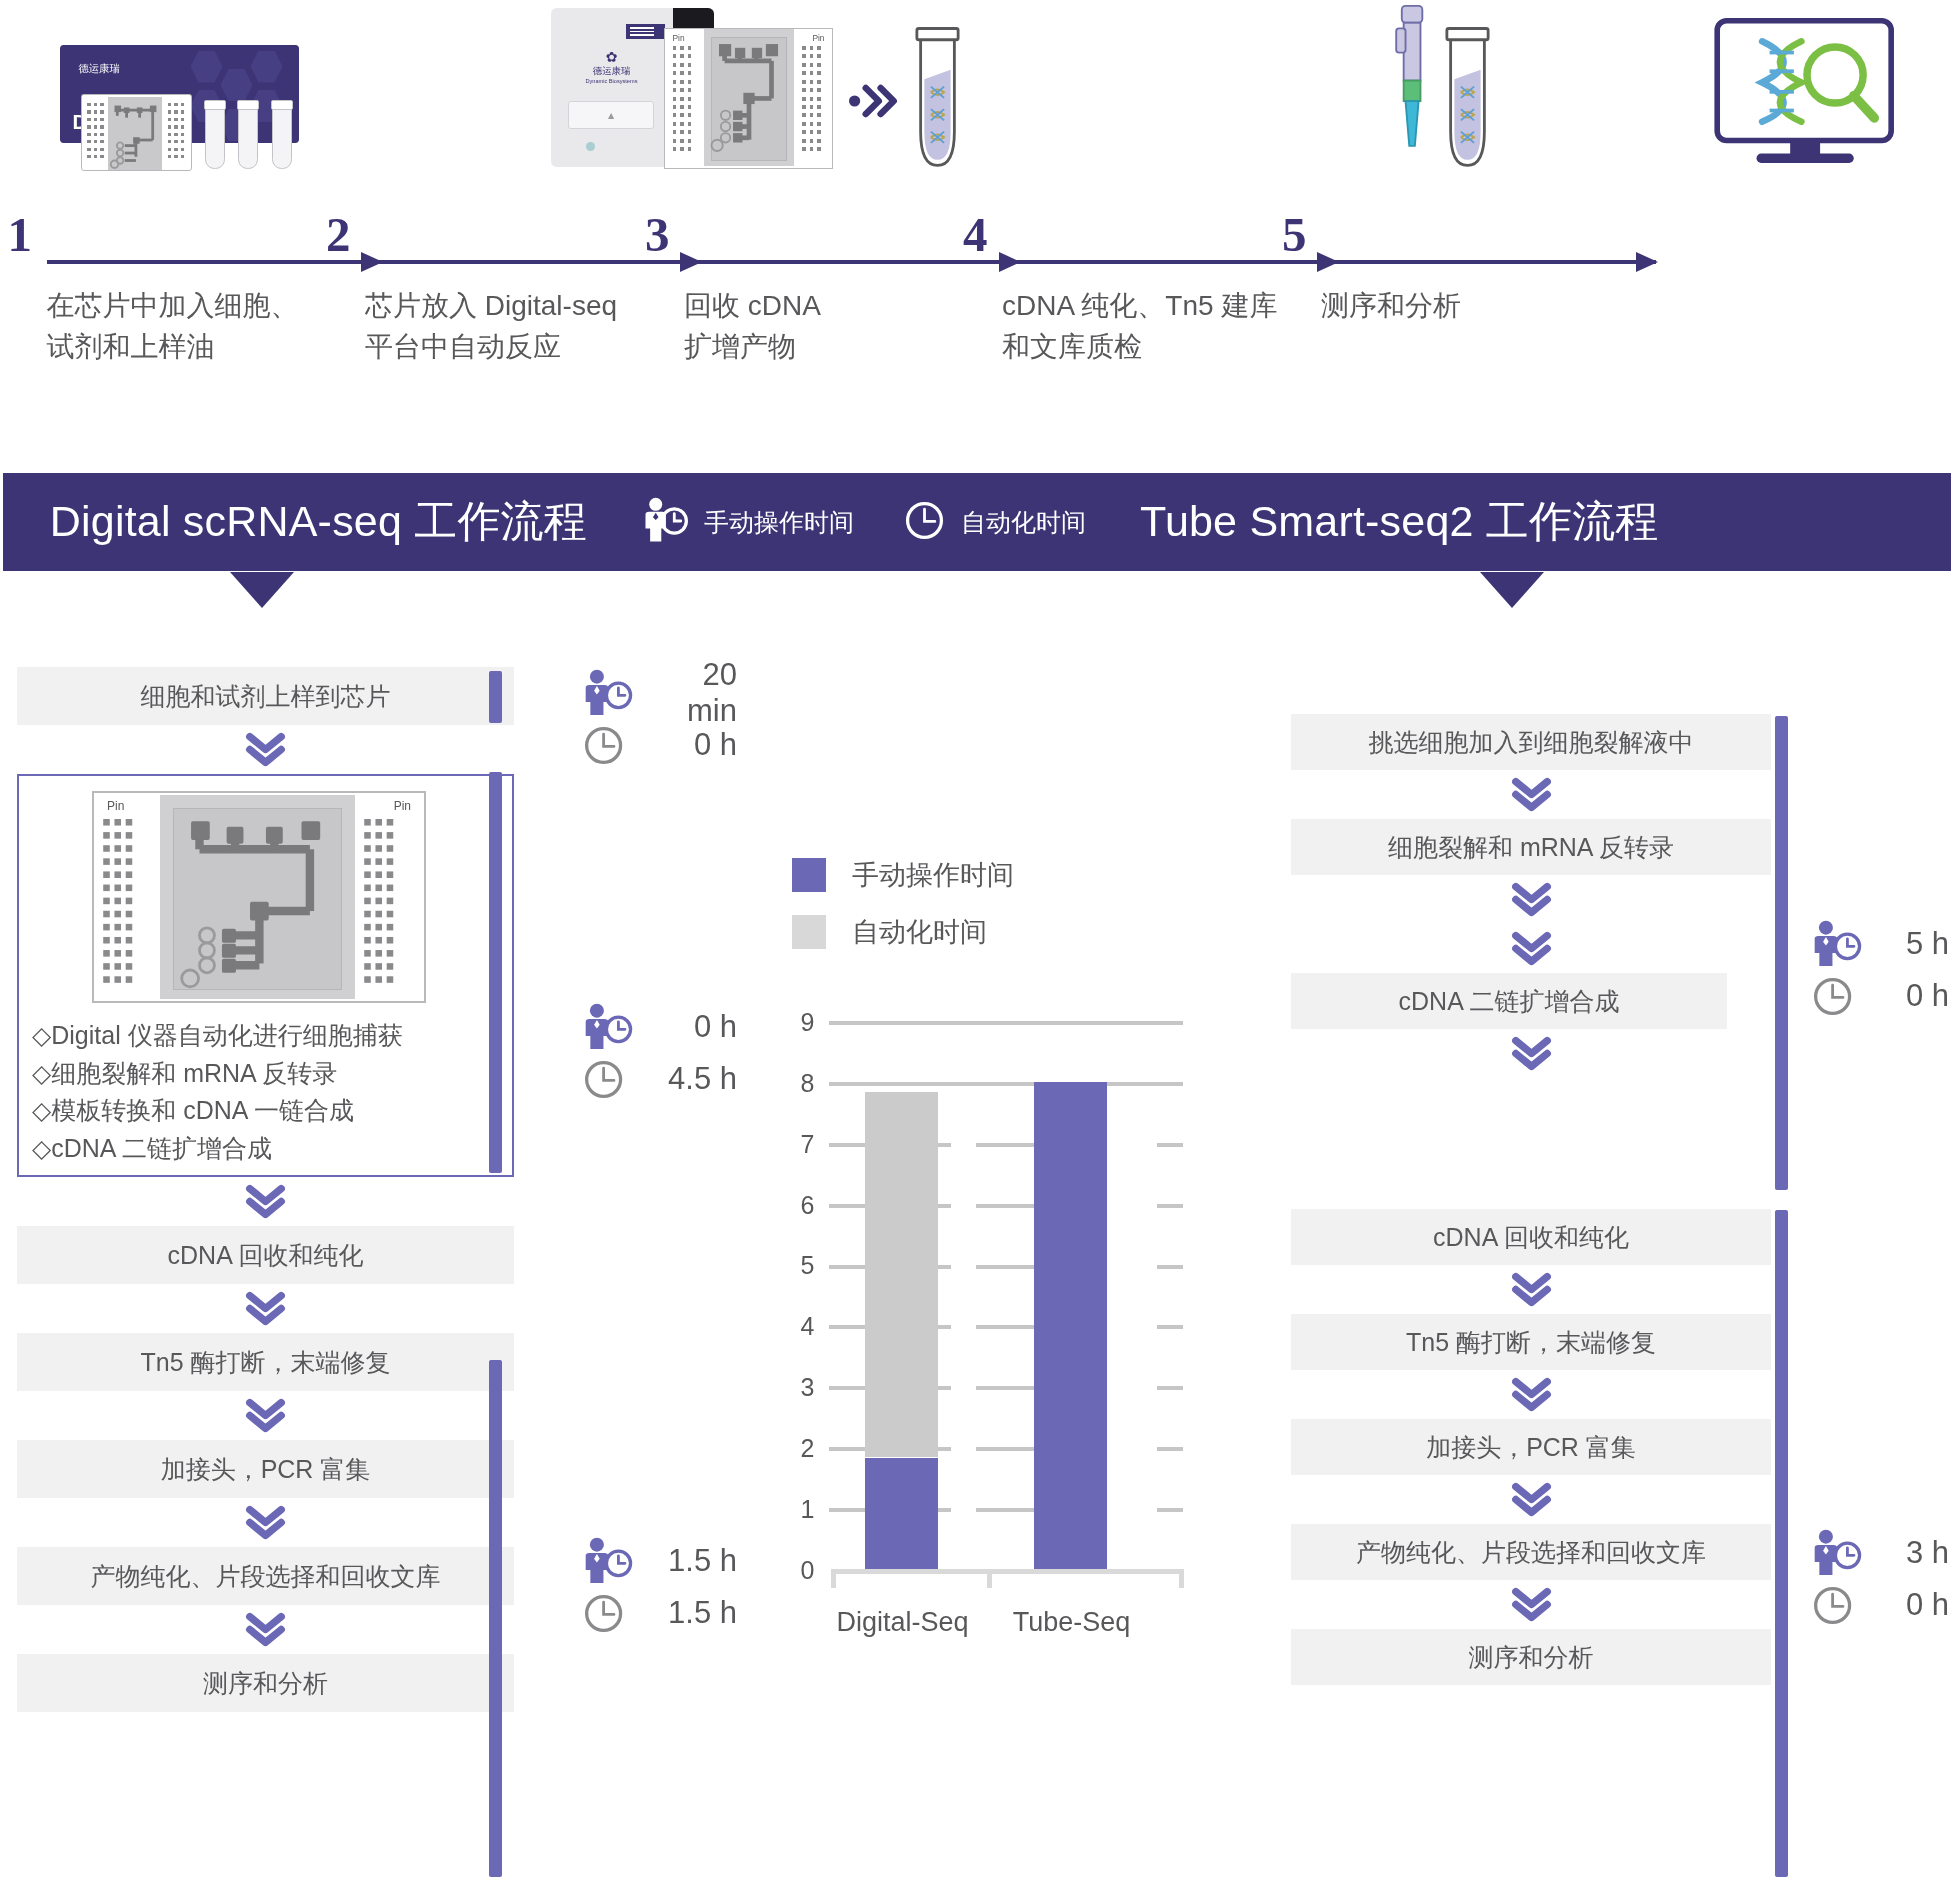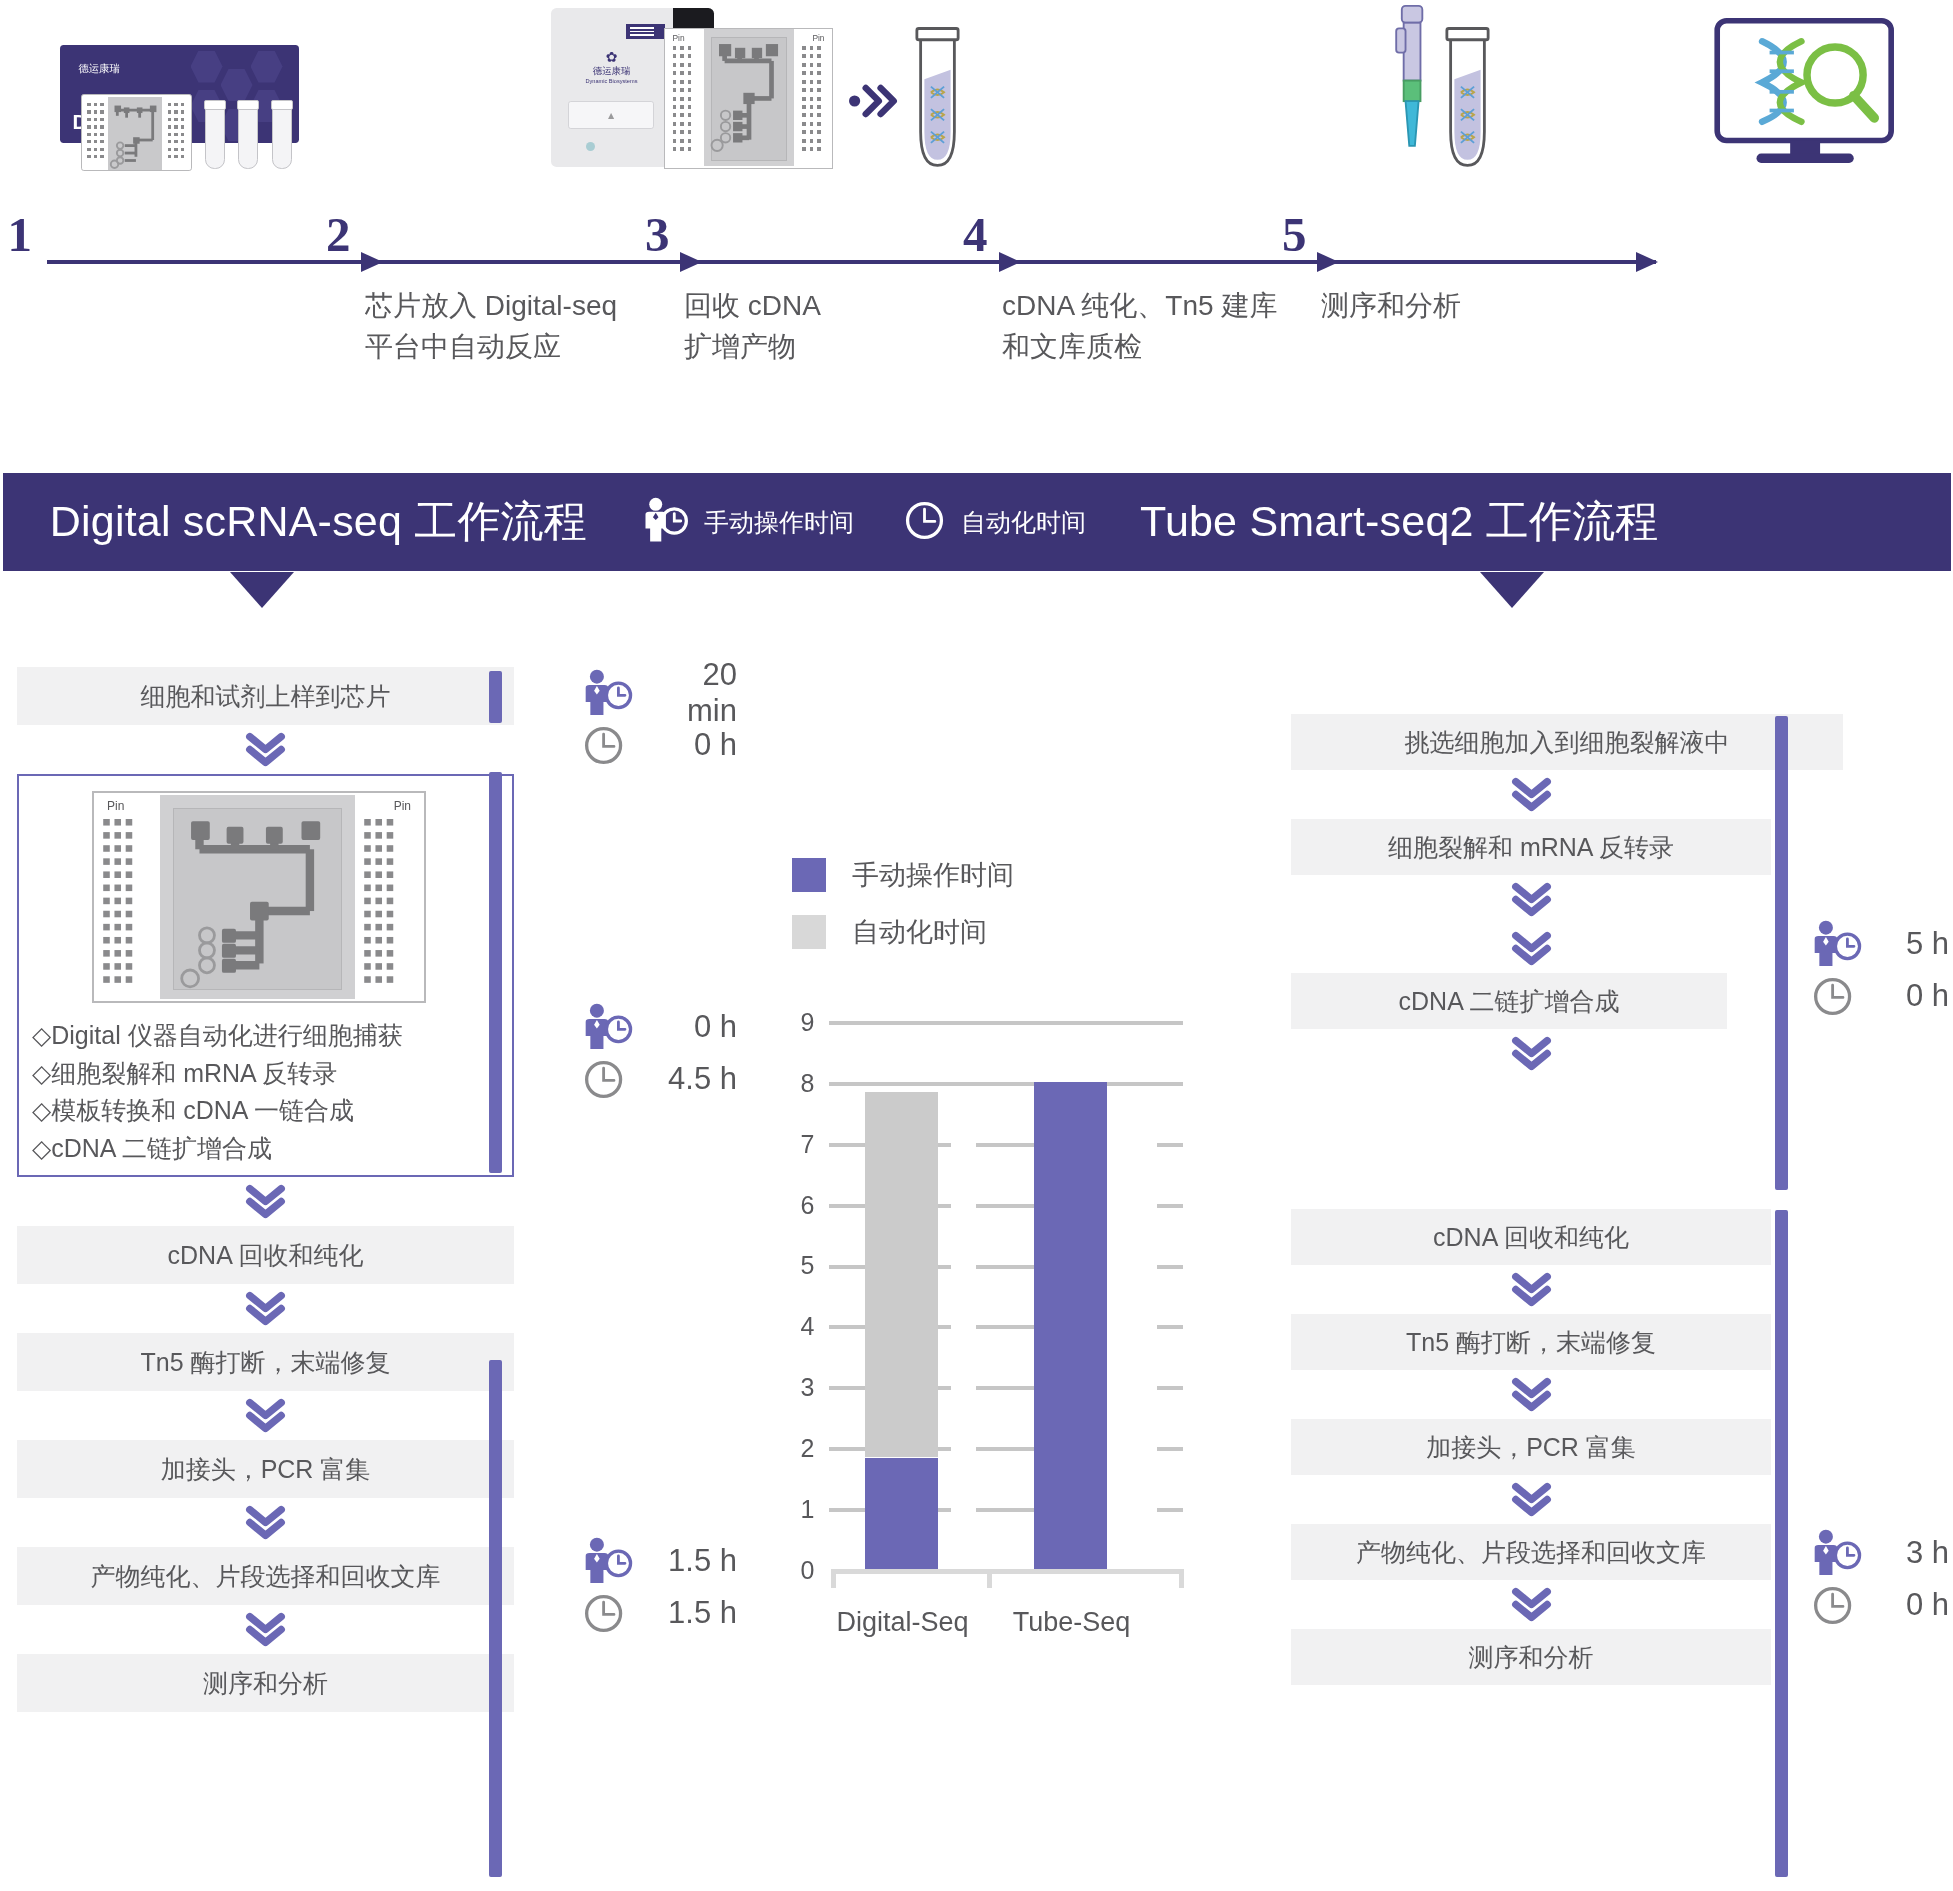--- a/index.html
+++ b/index.html
@@ -208,20 +208,22 @@
               <circle cx="7" cy="72" r="4"></circle>
             </g>
         </svg>
       </div>
       <div class="tube" style="left:197px;top:105px;width:20.6px;height:64px;"></div>
       <div class="tube" style="left:230px;top:105px;width:20.6px;height:64px;"></div>
       <div class="tube" style="left:264px;top:105px;width:20.6px;height:64px;"></div>
     </div>
     <div class="top-num">1</div>
     <div class="top-arrow" style="left:39px; width:335px;"></div>
+    <div class="top-label">在芯片中加入细胞、
+试剂和上样油</div>
   </div>
 
   <div class="top-step" style="left:326px; width:412px;">
     <div class="top-art">
       <div style="position:absolute;left:206px;top:0;width:187px;height:178px;">
         <div class="plat-body"></div>
         <div class="plat-dark"></div>
         <div class="plat-screen">
           <div style="position:absolute;left:3.7px;top:2.8px;width:24px;height:1.9px;background:#fff;"></div>
           <div style="position:absolute;left:3.7px;top:6.6px;width:24px;height:1.9px;background:#fff;"></div>
@@ -828,21 +830,21 @@
     <div class="axisline" style="left:39px; top:548px; width:4.7px; height:19px;"></div>
     <div class="axisline" style="left:195px; top:548px; width:4.7px; height:19px;"></div>
     <div class="axisline" style="left:387px; top:548px; width:4.7px; height:19px;"></div>
 
     <div class="xlab" style="left:28px; top:586px; width:165px;">Digital-Seq</div>
     <div class="xlab" style="left:197px; top:586px; width:165px;">Tube-Seq</div>
   </div>
 </div>
 
 <div class="flowcol" style="left:1291px; top:714px; width:480px;">
-  <div class="fbox" style="width:552px;height:56px;">挑选细胞加入到细胞裂解液中</div>
+  <div class="fbox" style="width:480px;height:56px;">挑选细胞加入到细胞裂解液中</div>
   <div class="fchev" style="width:480px;height:49px;">
     <svg width="43" height="37" viewBox="0 0 46 40">
         <path d="M6 6 L23 20 L40 6" stroke="#6b68b5" stroke-width="8" fill="none" stroke-linecap="round" stroke-linejoin="round"></path>
         <path d="M6 20 L23 34 L40 20" stroke="#6b68b5" stroke-width="8" fill="none" stroke-linecap="round" stroke-linejoin="round"></path>
       </svg>
   </div>
   <div class="fbox" style="width:480px;height:56px;">细胞裂解和 mRNA 反转录</div>
   <div class="fchev" style="width:480px;height:49px;">
     <svg width="43" height="37" viewBox="0 0 46 40">
         <path d="M6 6 L23 20 L40 6" stroke="#6b68b5" stroke-width="8" fill="none" stroke-linecap="round" stroke-linejoin="round"></path>

